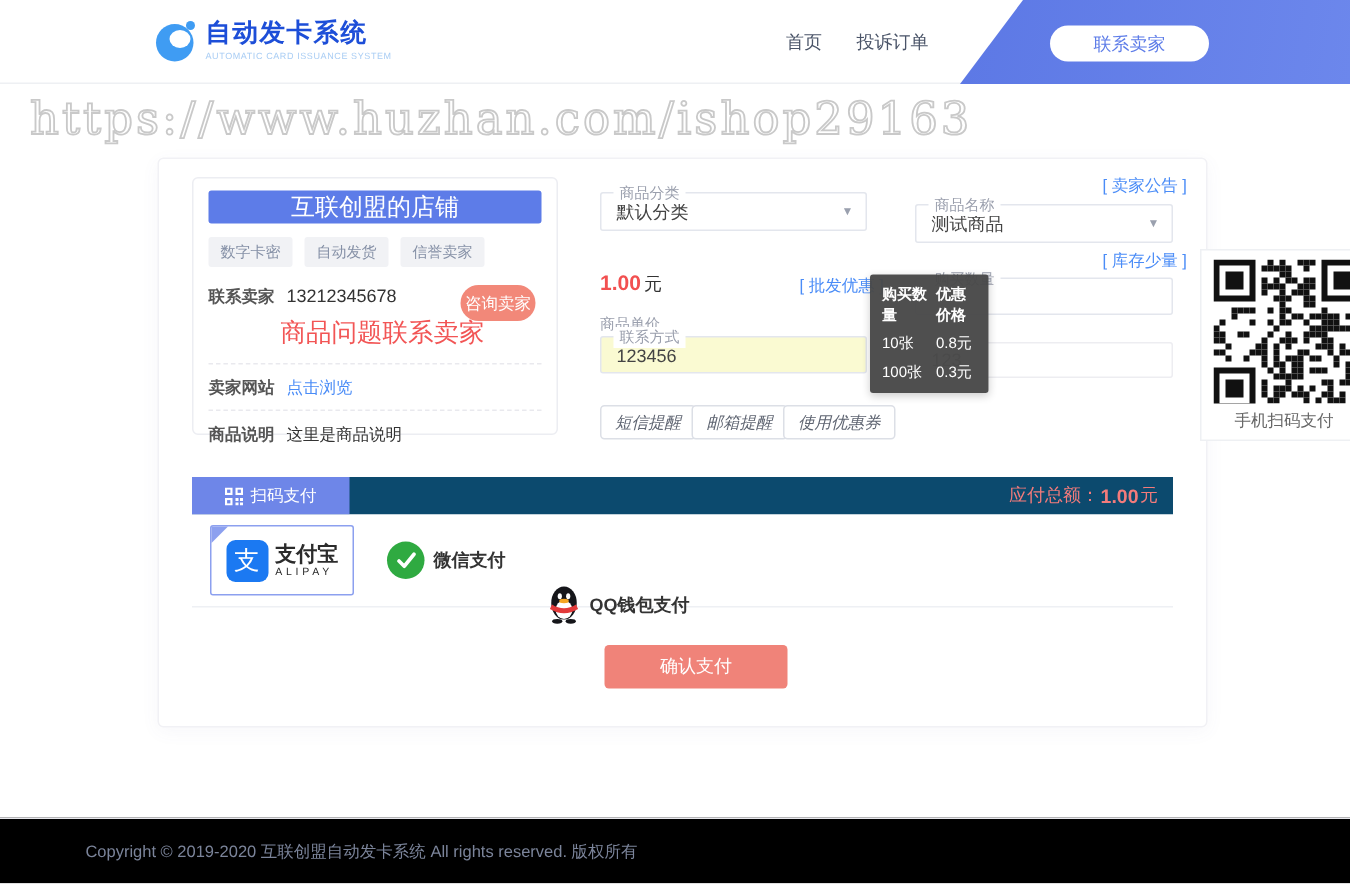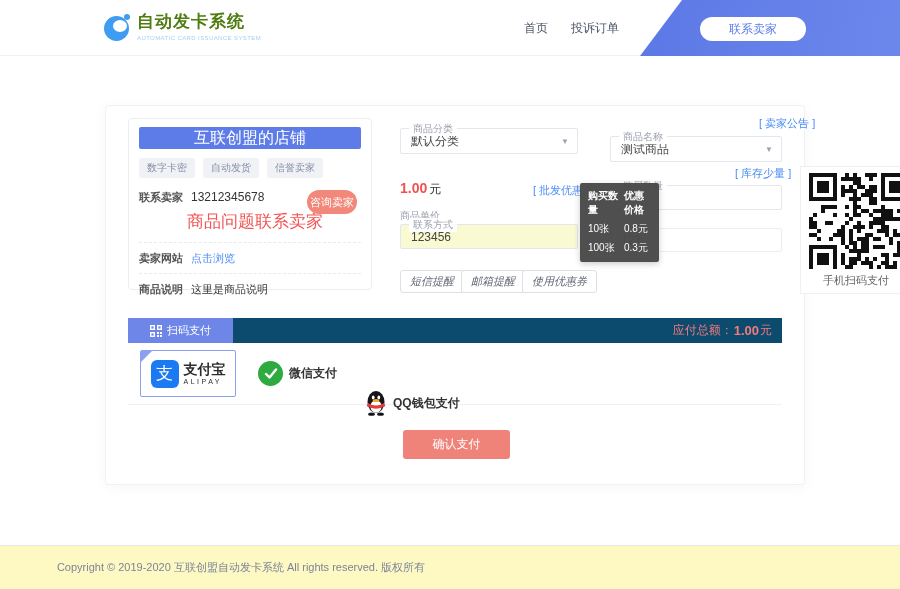--- a/index.html
+++ b/index.html
@@ -10,21 +10,21 @@
   .header { position: absolute; left: 0; top: 0; width: 900px; height: 56px; background: #fff; border-bottom: 1px solid #eef0f3; }
   .hdr-blue { position: absolute; left: 600px; top: 0; width: 300px; height: 56px;
     background: linear-gradient(100deg, #5a76e4, #6c87ec);
     clip-path: polygon(82px 0, 300px 0, 300px 56px, 40px 56px); }
   .logo { position: absolute; left: 104px; top: 10px; display: flex; align-items: flex-start; }
   .logo-icon { position: relative; width: 27px; height: 27px; margin-top: 4px; }
   .logo-c { position: absolute; left: 0; top: 2px; width: 25px; height: 25px; border-radius: 50%; background: #3f9cf3; }
   .logo-c::after { content: ""; position: absolute; left: 9px; top: 4px; width: 14px; height: 12px; border-radius: 50%; background: #fff; }
   .logo-dot { position: absolute; right: 1px; top: 0; width: 6px; height: 6px; border-radius: 50%; background: #3f9cf3; }
   .logo-txt { margin-left: 6px; }
-  .logo-title { font-size: 17px; font-weight: bold; color: #4d7c0f; letter-spacing: 1px; }
+  .logo-title { font-size: 17px; font-weight: bold; color: #1d4ed8; letter-spacing: 1px; }
   .logo-sub { font-size: 6px; color: #a9cdf4; letter-spacing: .4px; margin-top: 2px; }
   .nav { position: absolute; top: 0; height: 56px; display: flex; align-items: center; font-size: 12px; color: #4a5468; }
   .nav-home { left: 524px; } .nav-complaint { left: 571px; }
   .nav a { cursor: pointer; }
   .query-btn { position: absolute; left: 700px; top: 17px; width: 106px; height: 24px; background: #fff; border-radius: 13px;
     color: #5d7ce8; font-size: 12px; display: flex; align-items: center; justify-content: center; cursor: pointer; }
 
   
   .watermark { position: absolute; left: 20px; top: 62px; font-family: "DejaVu Serif", serif; font-size: 30px;
     color: rgba(255,255,255,0); -webkit-text-stroke: 1.2px #c9c9c9; letter-spacing: 2px; }
@@ -87,31 +87,31 @@
     border-top: 11px solid #8ca0ef; border-right: 11px solid transparent; }
   .ali-box { width: 28px; height: 28px; background: #1b79f2; border-radius: 6px; color: #fff; font-size: 17px;
     display: flex; align-items: center; justify-content: center; }
   .ali-txt { line-height: 1; }
   .ali-cn { font-size: 14px; font-weight: bold; color: #2b2b2b; }
   .ali-en { font-size: 7px; letter-spacing: 2.5px; color: #2b2b2b; margin-top: 2px; }
   .m-wechat { left: 130px; top: 18px; gap: 6px; }
   .wx-circle { width: 25px; height: 25px; border-radius: 50%; background: #2faa41; display: flex; align-items: center; justify-content: center; }
   .m-label { font-size: 12px; font-weight: bold; color: #333; }
   .m-qq { left: 237px; top: 18px; gap: 6px; margin-top: 29px; }
-  .confirm-btn { position: absolute; left: 403px; top: 430px; width: 107px; height: 29px; background: #f08379; border: none;
+  .confirm-btn { position: absolute; left: 403px; top: 430px; width: 122px; height: 29px; background: #f08379; border: none;
     border-radius: 3px; color: #fff; font-size: 12px; cursor: pointer; }
 
   
   .qr-panel { position: absolute; left: 800px; top: 166px; width: 120px; height: 128px; background: #fff;
     border: 1px solid #eef0f3; }
   .qr-code { position: absolute; left: 8px; top: 6px; }
   .qr-label { position: absolute; left: 0; top: 106px; width: 110px; text-align: center; font-size: 11px; color: #666; }
 
   
-  .footer { position: absolute; left: 0; top: 545px; width: 900px; height: 44px; background: #fef9c3; border-top: 1px solid #e7e7ec; }
+  .footer { position: absolute; left: 0; top: 545px; width: 900px; height: 44px; background: #000000; border-top: 1px solid #e7e7ec; }
   .footer-text { position: absolute; left: 0; top: 14px; width: 482px; text-align: center; font-size: 11px; color: #7b849a; }
 </style>
 </head>
 <body>
 
 <div class="page">
 
   <div class="header">
     <div class="hdr-blue"></div>
     <div class="logo">
@@ -126,20 +126,21 @@
     </div>
     <div class="nav nav-home">
         <a>首页</a>
       </div>
     <div class="nav nav-complaint">
         <a>投诉订单</a>
       </div>
     <div class="query-btn">联系卖家</div>
   </div>
 
+  <div class="watermark">https://www.huzhan.com/ishop29163</div>
 
   <div class="card"></div>
 
   <div class="store">
     <div class="store-head">互联创盟的店铺</div>
     <div class="store-tags">
       <span class="store-tag">数字卡密</span>
       <span class="store-tag">自动发货</span>
       <span class="store-tag">信誉卖家</span>
     </div>
@@ -167,21 +168,21 @@
   </div>
   <span class="mini-link link" style="left:533px; top:183px;">[ 批发优惠 ]</span>
   <div class="field yellow" style="left:400px; top:224px; width:178px; height:25px;">
     <span class="field-label">联系方式</span>
     <input class="field-inner" value="123456" style="">
   </div>
   <button class="form-btn" style="left:400px; top:270px;">短信提醒</button>
   <button class="form-btn" style="left:461px; top:270px;">邮箱提醒</button>
   <button class="form-btn" style="left:522px; top:270px;">使用优惠券</button>
 
-  <span class="mini-link link" style="left:759px; top:116px;">[ 卖家公告 ]</span>
+  <span class="mini-link link" style="left:735px; top:116px;">[ 卖家公告 ]</span>
   <div class="field" style="left:610px; top:136px; width:172px; height:26px;">
     <span class="field-label">商品名称</span>
     <div class="field-inner">测试商品</div>
     <span class="caret">▼</span>
   </div>
   <span class="mini-link link" style="left:735px; top:166px;">[ 库存少量 ]</span>
   <div class="field" style="left:610px; top:185px; width:172px; height:25px;">
     <span class="field-label">购买数量</span>
     <input class="field-inner" style="">
   </div>

